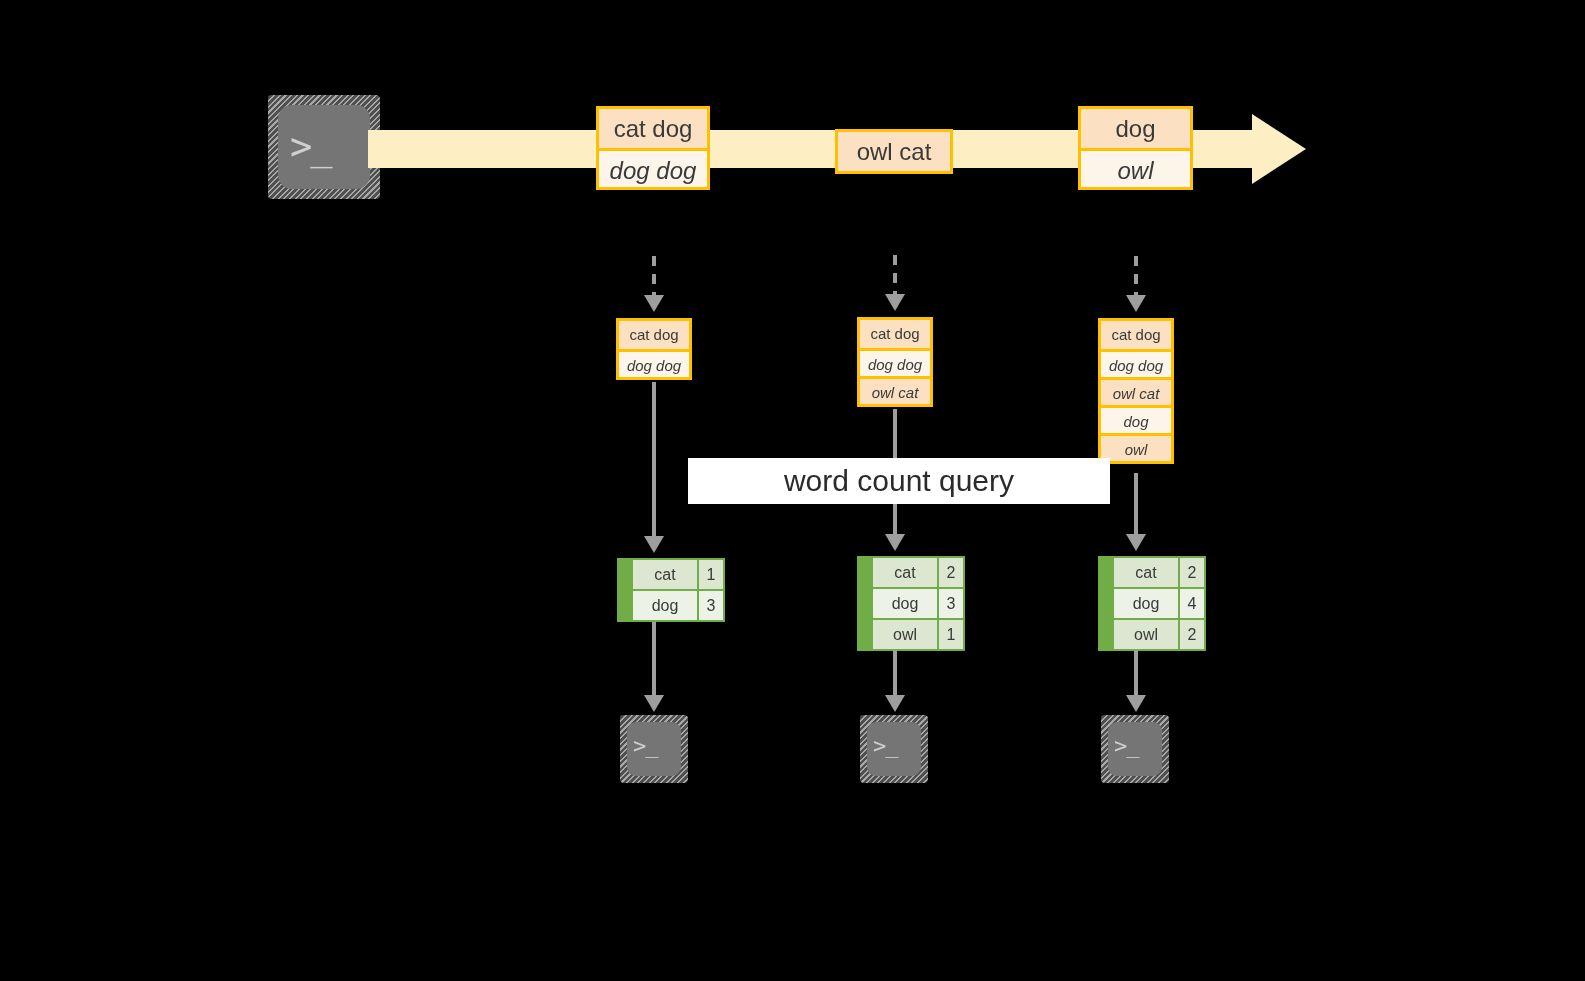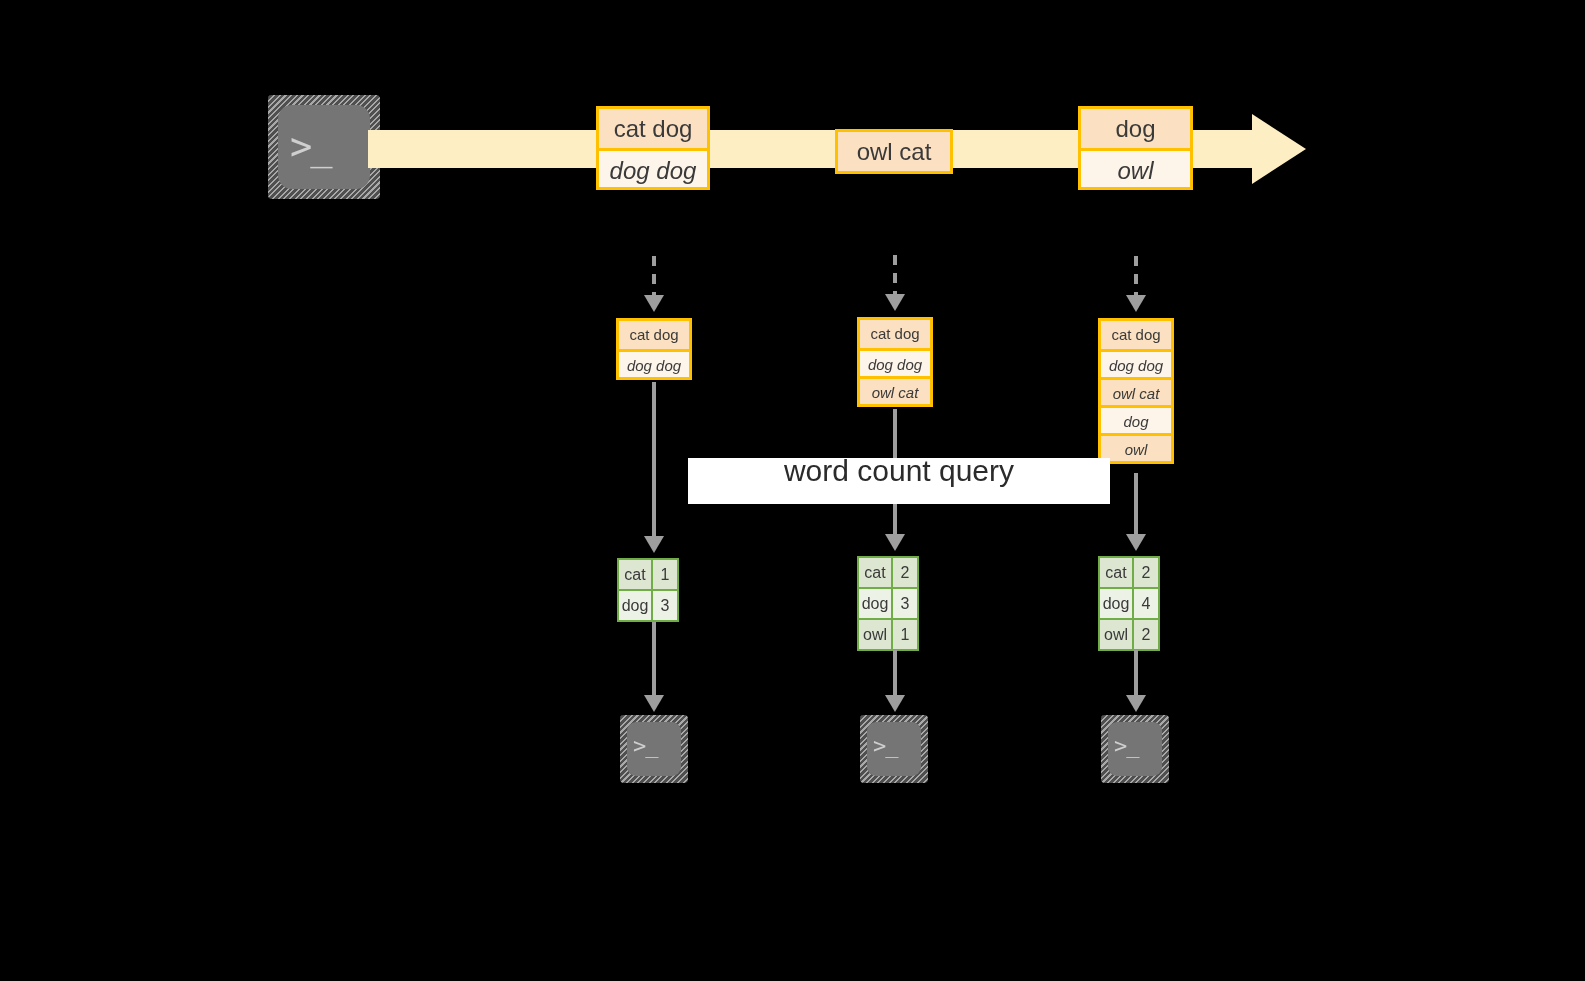--- a/index.html
+++ b/index.html
@@ -133,21 +133,21 @@
   .res-row + .res-row { border-top: 2px solid #70ad47; }
   .res-cell {
     box-sizing: border-box;
     height: 29px;
     line-height: 29px;
     font-size: 16px;
     color: #3a3a3a;
     text-align: center;
     white-space: nowrap;
   }
-  .res-cell.key { width: 32px; }
+  .res-cell.key { width: 64px; margin-left: 14px; }
   .res-cell.val { width: 26px; border-left: 2px solid #70ad47; }
   .res-row.dark  .res-cell { background: #dde6d1; }
   .res-row.light .res-cell { background: #edf2e7; }
 
   .table-1 { left: 617px; top: 558px; }
   .table-2 { left: 857px; top: 556px; }
   .table-3 { left: 1098px; top: 556px; }
 
   
   .conn {
@@ -177,21 +177,21 @@
     position: absolute;
     left: 688px;
     top: 458px;
     width: 422px;
     height: 46px;
     background: #ffffff;
   }
   .query-band-text {
     position: absolute;
     left: 688px;
-    top: 448px;
+    top: 458px;
     width: 422px;
     height: 46px;
     line-height: 46px;
     text-align: center;
     font-size: 30px;
     color: #2b2b2b;
     white-space: nowrap;
   }
 </style>
 </head>

